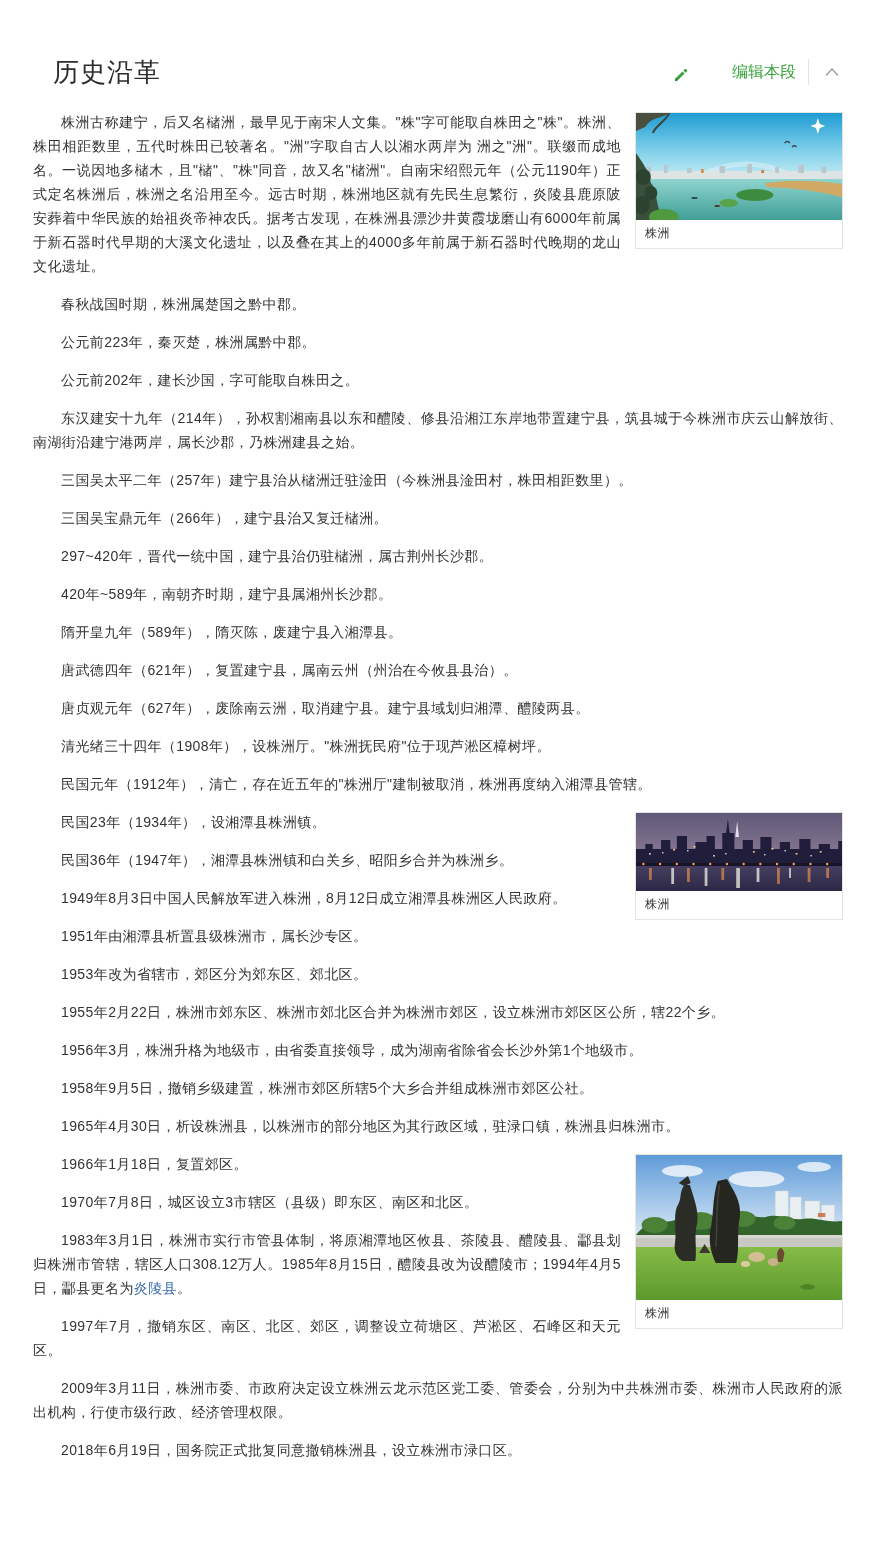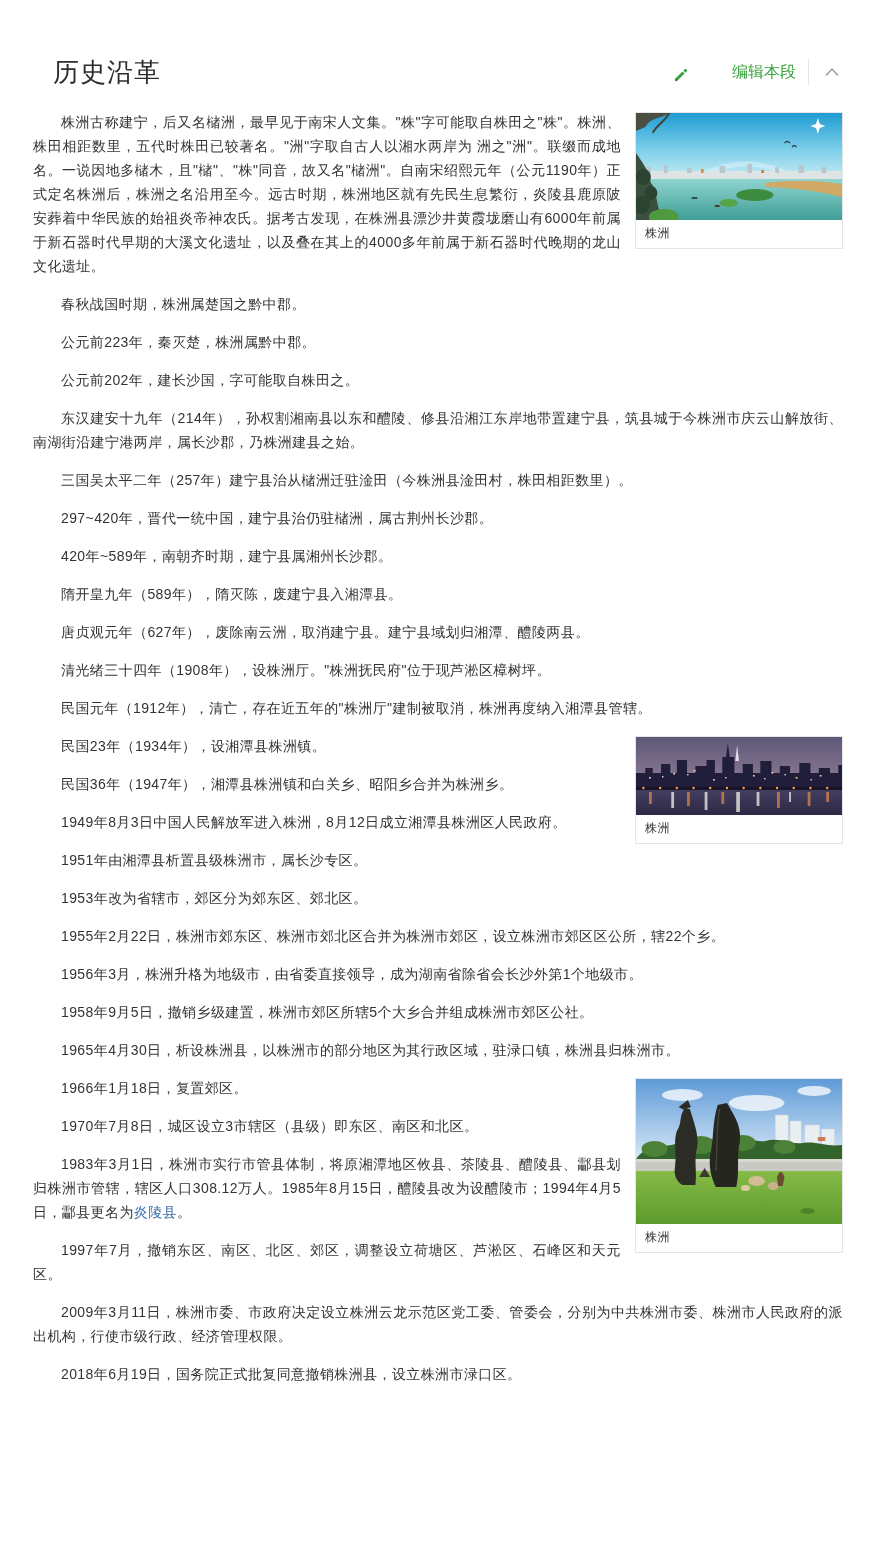--- a/index.html
+++ b/index.html
@@ -98,23 +98,25 @@
       </div>
       <figcaption>株洲</figcaption>
     </figure>
 
     <p>株洲古称建宁，后又名槠洲，最早见于南宋人文集。"株"字可能取自株田之"株"。株洲、株田相距数里，五代时株田已较著名。"洲"字取自古人以湘水两岸为 洲之"洲"。联缀而成地名。一说因地多槠木，且"槠"、"株"同音，故又名"槠洲"。自南宋绍熙元年（公元1190年）正式定名株洲后，株洲之名沿用至今。远古时期，株洲地区就有先民生息繁衍，炎陵县鹿原陂安葬着中华民族的始祖炎帝神农氏。据考古发现，在株洲县漂沙井黄霞垅磨山有6000年前属于新石器时代早期的大溪文化遗址，以及叠在其上的4000多年前属于新石器时代晚期的龙山文化遗址。</p>
     <p>春秋战国时期，株洲属楚国之黔中郡。</p>
     <p>公元前223年，秦灭楚，株洲属黔中郡。</p>
     <p>公元前202年，建长沙国，字可能取自株田之。</p>
     <p>东汉建安十九年（214年），孙权割湘南县以东和醴陵、修县沿湘江东岸地带置建宁县，筑县城于今株洲市庆云山解放街、南湖街沿建宁港两岸，属长沙郡，乃株洲建县之始。</p>
     <p>三国吴太平二年（257年）建宁县治从槠洲迁驻淦田（今株洲县淦田村，株田相距数里）。</p>
+    <p>三国吴宝鼎元年（266年），建宁县治又复迁槠洲。</p>
     <p>297~420年，晋代一统中国，建宁县治仍驻槠洲，属古荆州长沙郡。</p>
     <p>420年~589年，南朝齐时期，建宁县属湘州长沙郡。</p>
     <p>隋开皇九年（589年），隋灭陈，废建宁县入湘潭县。</p>
+    <p>唐武德四年（621年），复置建宁县，属南云州（州治在今攸县县治）。</p>
     <p>唐贞观元年（627年），废除南云洲，取消建宁县。建宁县域划归湘潭、醴陵两县。</p>
     <p>清光绪三十四年（1908年），设株洲厅。"株洲抚民府"位于现芦淞区樟树坪。</p>
     <p>民国元年（1912年），清亡，存在近五年的"株洲厅"建制被取消，株洲再度纳入湘潭县管辖。</p>
 
     <figure class="img-card">
       <div class="photo">
         <svg width="222" height="78" viewBox="0 0 222 78" preserveAspectRatio="none">
           <defs>
             <linearGradient id="g2s" x1="0" y1="0" x2="0" y2="1">
               <stop offset="0" stop-color="#5e5878"></stop>

